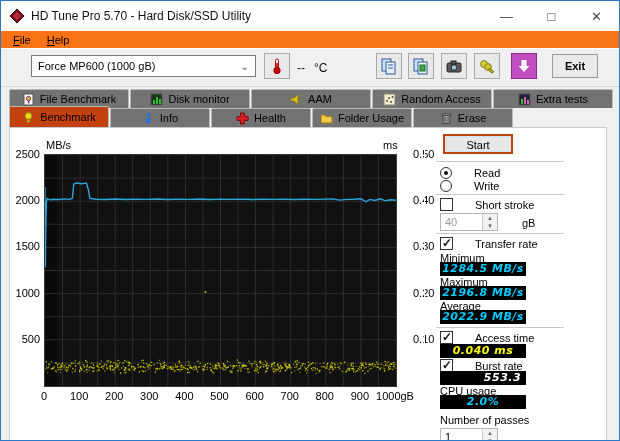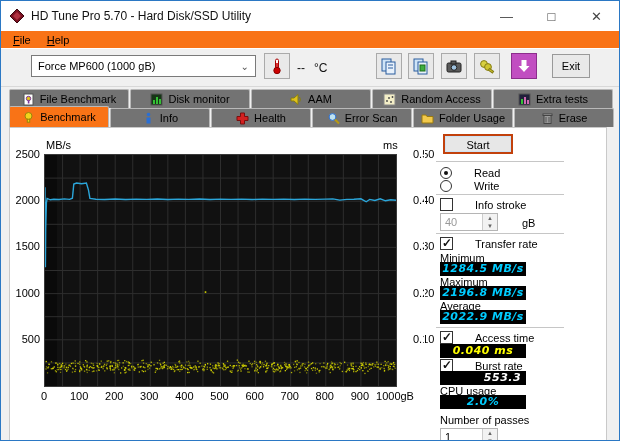--- a/index.html
+++ b/index.html
@@ -25,33 +25,33 @@
 
   
   .toolbar { position:absolute; left:0; top:47px; width:100%; height:39px; background:#f0f0f0;
              border-top:1px solid #fff; border-bottom:1px solid #d8d8d8; }
   .combo { position:absolute; left:30px; top:6px; width:225px; height:22px; background:#fff;
            border:1px solid #7a7a7a; display:flex; align-items:center; padding:0 6px; }
   .combo .arrow { margin-left:auto; color:#555; font-size:10px; }
   .tool-btn { position:absolute; top:4px; width:26px; height:26px; background:#e9e9e9;
               border:1px solid #aaa; display:flex; align-items:center; justify-content:center; }
   .temp-text { position:absolute; top:12px; font-size:12px; color:#111; }
-  .exit-btn { position:absolute; left:551px; top:5px; width:38px; height:24px; background:#e9e9e9;
-              border:1px solid #999; text-align:center; line-height:22px; }
+  .exit-btn { position:absolute; left:551px; top:5px; width:46px; height:24px; background:#e9e9e9;
+              border:1px solid #999; text-align:center; line-height:22px;font-weight:bold; }
 
   
   .tabs-row { position:absolute; left:8px; display:flex; }
   .row1 { top:88px; }
   .row2 { top:107px; }
   .tab { height:19px; display:flex; align-items:center; justify-content:center; gap:5px;
          background:#737373; border:1px solid #b9b9b9; border-bottom:none; margin-right:1px;
          border-radius:2px 2px 0 0; }
   .row1 .tab { width:120px; }
   .row2 .tab { width:100px; }
-  .tab.active { background:#f97316; height:21px; margin-top:-2px; position:relative; z-index:3; }
+  .tab.active { background:#c2410c; height:21px; margin-top:-2px; position:relative; z-index:3; }
   .tab .ticon { width:13px; height:13px; flex:0 0 13px; }
 
   
   .page { position:absolute; left:8px; top:126px; width:598px; height:315px; background:#fff;
           border:1px solid #c9c9c9; border-bottom:none; overflow:hidden; z-index:2; }
 
   
   .plot { position:absolute; left:34px; top:26px; width:353px; height:233px;
           background:linear-gradient(90deg,#0a0a0a 0 12px,#111 12px 18px) #0a0a0a;
           border:1px solid #3a3a3a; }
@@ -231,27 +231,20 @@
         <circle cx="6.5" cy="2.5" r="1.8" fill="#2a6fd4"></circle>
         <path d="M4.5 5.5 h4 v6 h-4 z" fill="#2a6fd4"></path>
       </svg>
       <span>Info</span>
     </div>
     <div class="tab">
       <svg class="ticon" viewBox="0 0 13 13">
         <polygon points="4.5,1 8.5,1 8.5,4.5 12,4.5 12,8.5 8.5,8.5 8.5,12 4.5,12 4.5,8.5 1,8.5 1,4.5 4.5,4.5" fill="#d42020" stroke="#7a0e0e"></polygon>
       </svg>
       <span>Health</span>
-    </div>
-    <div class="tab">
-      <svg class="ticon" viewBox="0 0 13 13">
-        <circle cx="5.5" cy="5" r="3.4" fill="#bfe2f0" stroke="#2a6fd4"></circle>
-        <line x1="8" y1="7.5" x2="12" y2="11.5" stroke="#b89a10" stroke-width="2"></line>
-      </svg>
-      <span>Error Scan</span>
     </div>
     <div class="tab">
       <svg class="ticon" viewBox="0 0 13 13">
         <path d="M1 3 h4 l1 1.5 h6 v6.5 h-11 z" fill="#f2c94c" stroke="#9a7a10"></path>
       </svg>
       <span>Folder Usage</span>
     </div>
     <div class="tab">
       <svg class="ticon" viewBox="0 0 13 13">
         <rect x="3" y="3.5" width="7" height="8" fill="#9a9a9a" stroke="#444"></rect>
@@ -1021,21 +1014,21 @@
         <span>Read</span>
       </div>
       <div class="ctl-row" style="top:51px">
         <span class="radio"></span>
         <span>Write</span>
       </div>
       <div class="hsep" style="top:66px"></div>
 
       <div class="ctl-row" style="top:70px">
         <span class="cb"></span>
-        <span>Info stroke</span>
+        <span>Short stroke</span>
       </div>
       <div class="spin" style="top:85px">
         <span class="val">40</span>
         <span class="arrows">
             <span>▲</span>
             <span>▼</span>
           </span>
       </div>
       <span class="unit-gb" style="top:89px;position:absolute">gB</span>
       <div class="hsep" style="top:105px"></div>

